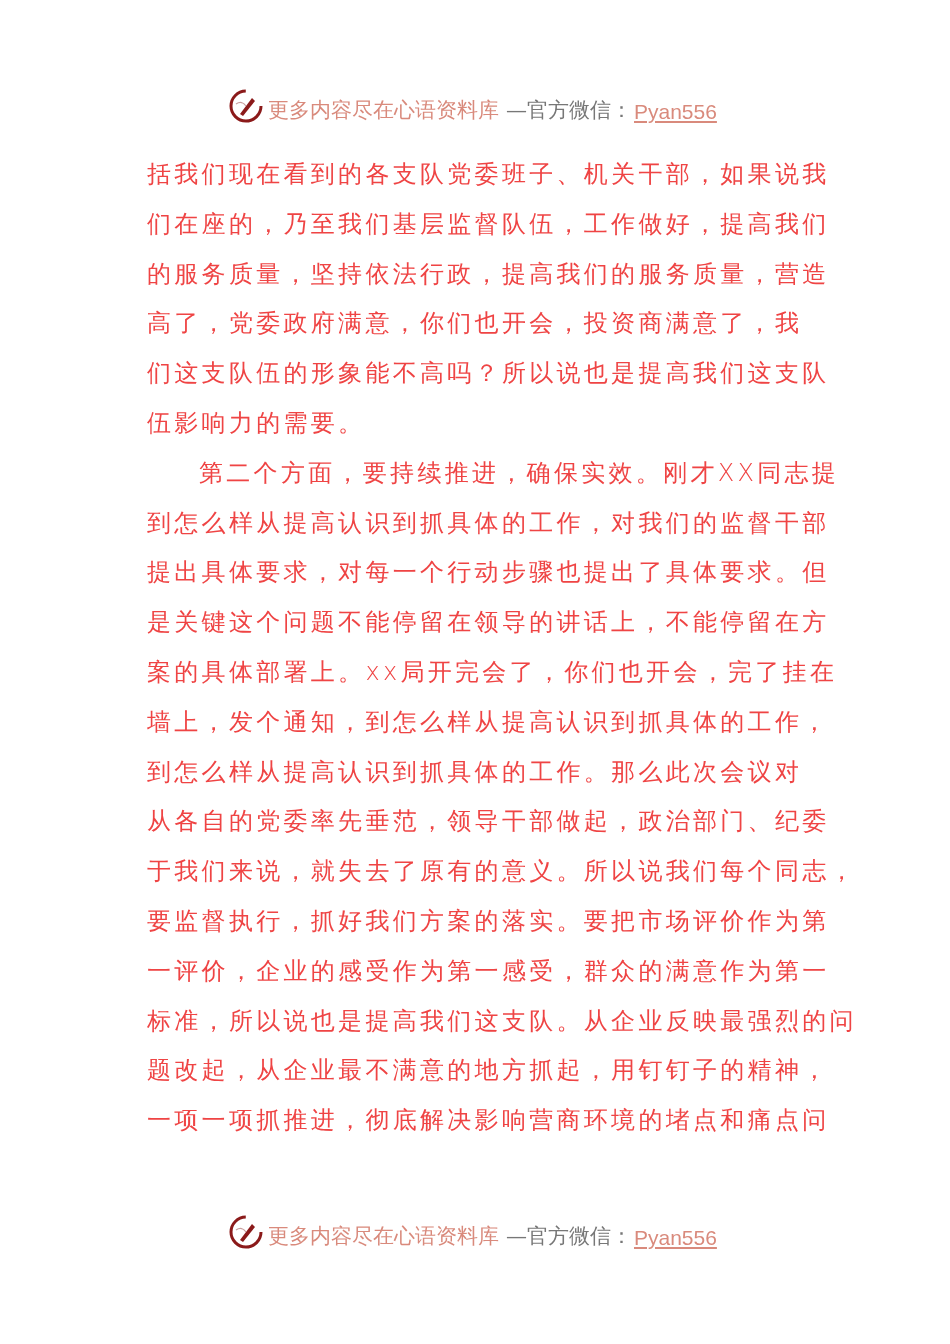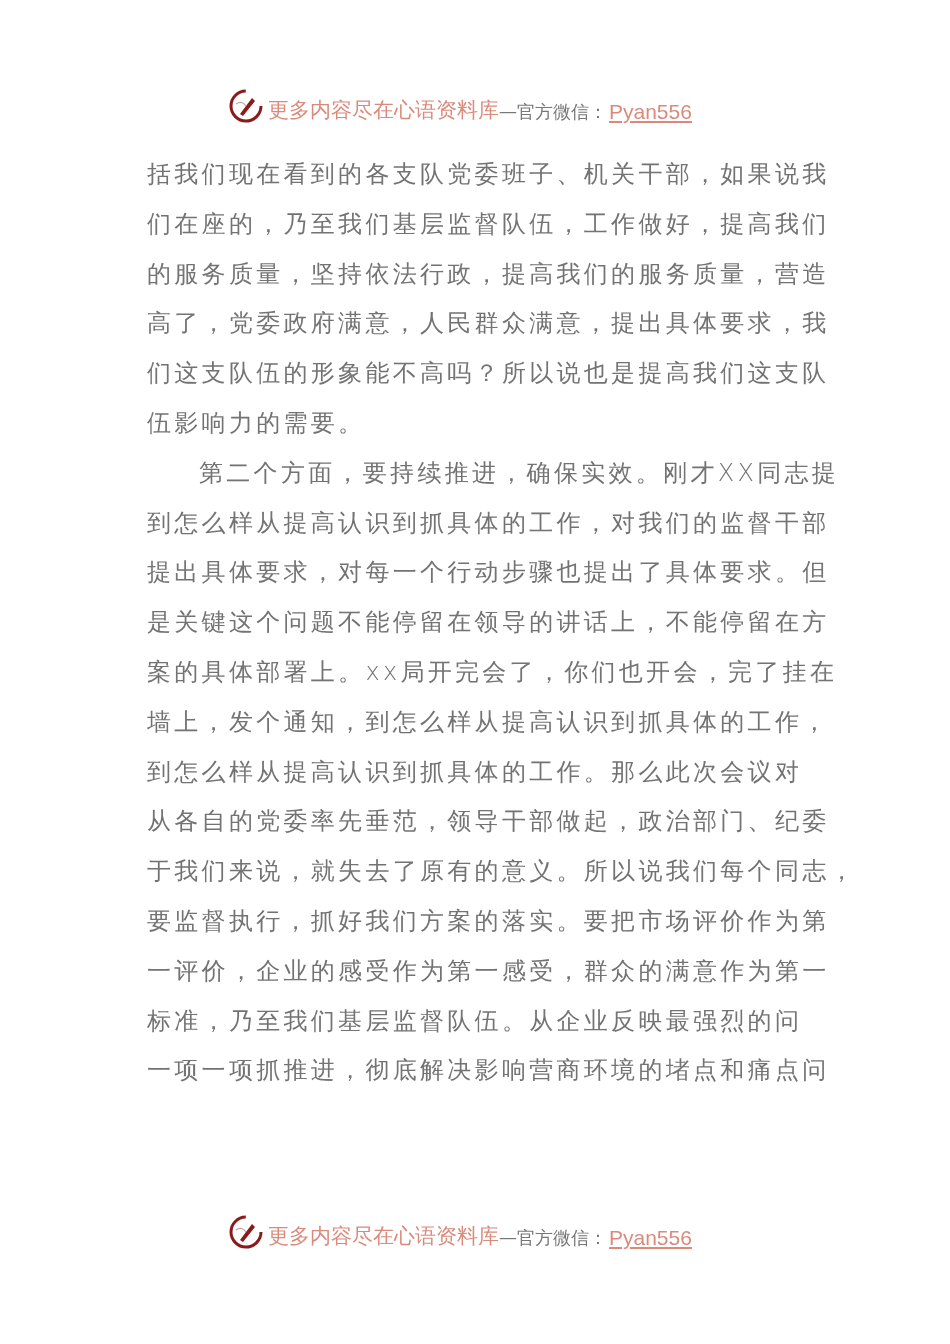--- a/index.html
+++ b/index.html
@@ -8,27 +8,27 @@
     font-family: "DejaVu Serif", "Liberation Serif", serif;
   }
   .banner {
     position: absolute; left: 228px; height: 40px;
     display: flex; align-items: flex-end; white-space: nowrap;
   }
   .banner.top { top: 84px; }
   .banner.bottom { top: 1210px; }
   .logo { width: 36px; height: 36px; margin-right: 4px; }
   .b-main { color: #d98a7c; font-size: 21px; letter-spacing: 0px; font-family: "DejaVu Serif", serif; }
-  .b-sep { color: #777; font-size: 18px; font-family: "DejaVu Serif", serif; }
+  .b-sep { color: #777; font-size: 21px; font-family: "DejaVu Serif", serif; margin-left: 7px; }
   .b-id { color: #d98a7c; font-size: 21px; font-family: "Liberation Sans", sans-serif; margin-left: 2px; text-decoration: underline; }
   .content {
     position: absolute; left: 147px; top: 150px; width: 660px;
   }
   .line {
-    height: 49.8px; line-height: 49.8px; font-size: 24px; color: #737373;
+    height: 49.8px; line-height: 49.8px; font-size: 24px; color: #ef4444;
     white-space: nowrap; letter-spacing: 3.3px;
     font-family: "DejaVu Sans", sans-serif; font-weight: 300;
   }
   .line.indent { padding-left: 52px; }
 </style>
 </head>
 <body>
 
 <div class="banner top">
   <svg class="logo" viewBox="0 0 36 36">
@@ -38,35 +38,36 @@
   </svg>
   <span class="b-main">更多内容尽在心语资料库</span>
   <span class="b-sep">—官方微信：</span>
   <span class="b-id">Pyan556</span>
 </div>
 
 <div class="content">
   <div class="line">括我们现在看到的各支队党委班子、机关干部，如果说我</div>
   <div class="line">们在座的，乃至我们基层监督队伍，工作做好，提高我们</div>
   <div class="line">的服务质量，坚持依法行政，提高我们的服务质量，营造</div>
-  <div class="line">高了，党委政府满意，人民群众满意，提出具体要求，我</div>
+  <div class="line">高了，党委政府满意，你们也开会，投资商满意了，我</div>
   <div class="line">们这支队伍的形象能不高吗？所以说也是提高我们这支队</div>
   <div class="line">伍影响力的需要。</div>
   <div class="line indent">第二个方面，要持续推进，确保实效。刚才XX同志提</div>
   <div class="line">到怎么样从提高认识到抓具体的工作，对我们的监督干部</div>
   <div class="line">提出具体要求，对每一个行动步骤也提出了具体要求。但</div>
   <div class="line">是关键这个问题不能停留在领导的讲话上，不能停留在方</div>
   <div class="line">案的具体部署上。xx局开完会了，你们也开会，完了挂在</div>
   <div class="line">墙上，发个通知，到怎么样从提高认识到抓具体的工作，</div>
   <div class="line">到怎么样从提高认识到抓具体的工作。那么此次会议对</div>
   <div class="line">从各自的党委率先垂范，领导干部做起，政治部门、纪委</div>
   <div class="line">于我们来说，就失去了原有的意义。所以说我们每个同志，</div>
   <div class="line">要监督执行，抓好我们方案的落实。要把市场评价作为第</div>
   <div class="line">一评价，企业的感受作为第一感受，群众的满意作为第一</div>
-  <div class="line">标准，乃至我们基层监督队伍。从企业反映最强烈的问</div>
+  <div class="line">标准，所以说也是提高我们这支队。从企业反映最强烈的问</div>
+  <div class="line">题改起，从企业最不满意的地方抓起，用钉钉子的精神，</div>
   <div class="line">一项一项抓推进，彻底解决影响营商环境的堵点和痛点问</div>
 </div>
 
 <div class="banner bottom">
   <svg class="logo" viewBox="0 0 36 36">
     <circle cx="18" cy="18" r="15" fill="none" stroke="#8b1a1a" stroke-width="3" stroke-dasharray="70 25"></circle>
     <path d="M12 26 L24 10 L27 13 L15 28 Z" fill="#8b1a1a"></path>
     <path d="M8 16 Q14 12 18 18" fill="none" stroke="#c9a0a0" stroke-width="1.2"></path>
   </svg>
   <span class="b-main">更多内容尽在心语资料库</span>

